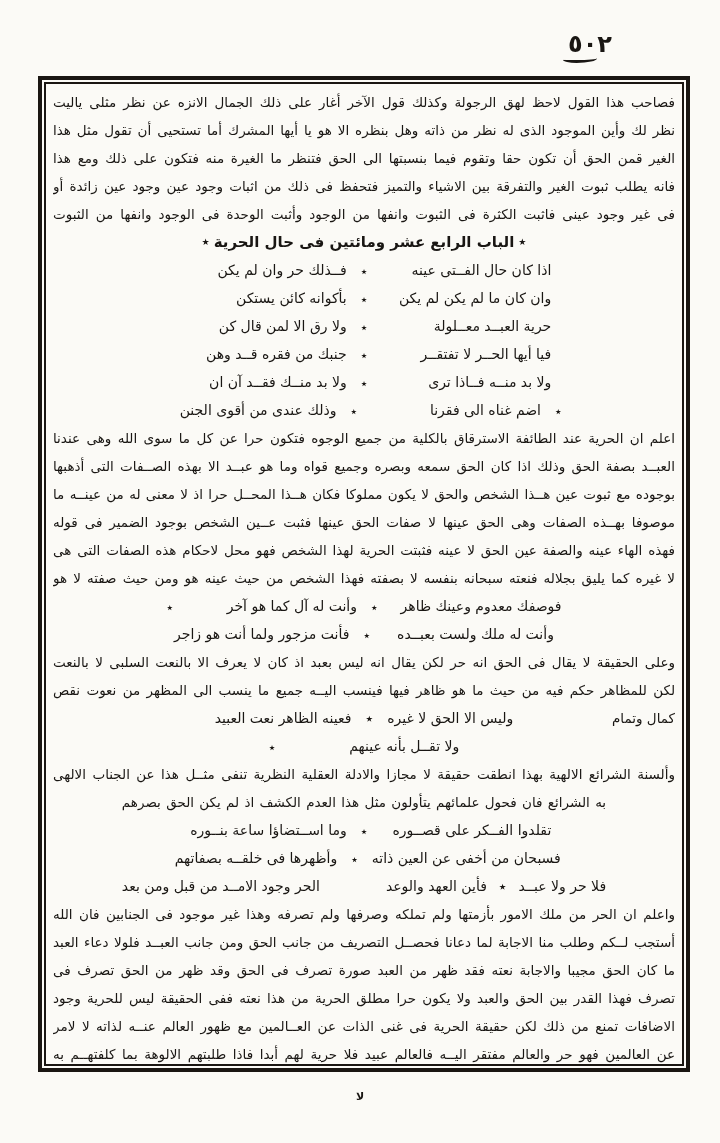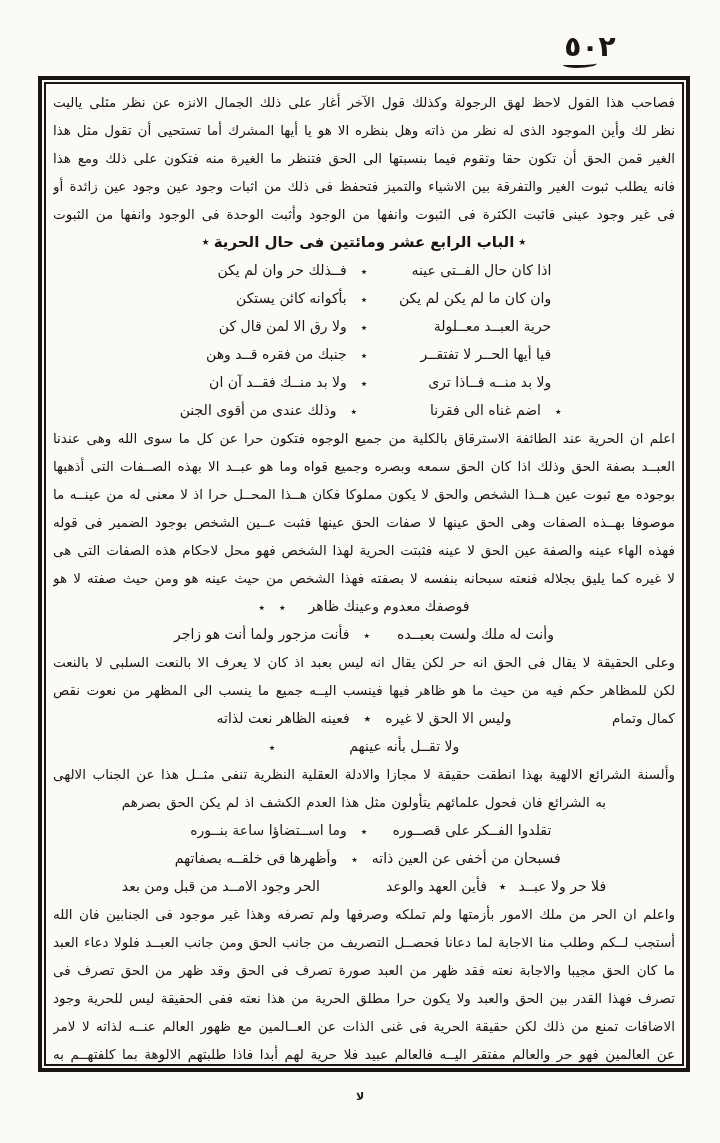--- a/index.html
+++ b/index.html
@@ -1,21 +1,21 @@
 <!DOCTYPE html>
 <html lang="ar"><head>
 <meta charset="utf-8">
 <style>
   * { margin:0; padding:0; box-sizing:border-box; }
   html,body { width:720px; height:1143px; }
   body { background:#fbfaf6; font-family:"DejaVu Sans", sans-serif; color:#191613; }
   .page { position:relative; width:720px; height:1143px; overflow:hidden; }
 
   .page-number { position:absolute; top:30px; left:545px; width:90px;
-    text-align:center; font-size:28px; font-weight:bold; letter-spacing:2px; }
+    text-align:center; font-size:24px; font-weight:bold; letter-spacing:2px; }
   .pn-flourish { width:34px; height:8px; margin:-3px auto 0 18px;
     border-bottom:3px solid #191613; border-radius:0 0 60% 40%; }
 
   .frame { position:absolute; left:38px; top:76px; width:652px; height:996px;
     border:4px solid #1a1612; padding:2px; background:#fbfaf6; }
   .frame-inner { width:100%; height:100%; border:2px solid #1a1612;
     padding:4px 7px 2px 7px; direction:rtl; overflow:hidden; }
 
   .line { font-size:13.5px; line-height:28px; height:28px; overflow:hidden;
     text-align:justify; text-align-last:justify; word-spacing:1px; }
@@ -100,37 +100,38 @@
       <div class="line">اعلم ان الحرية عند الطائفة الاسترقاق بالكلية من جميع الوجوه فتكون حرا عن كل ما سوى الله وهى عندنا زالة الصفة</div>
       <div class="line">العبــد بصفة الحق وذلك اذا كان الحق سمعه وبصره وجميع قواه وما هو عبــد الا بهذه الصــفات التى أذهبها الحق</div>
       <div class="line">بوجوده مع ثبوت عين هــذا الشخص والحق لا يكون مملوكا فكان هــذا المحــل حرا اذ لا معنى له من عينــه ما لم يكن</div>
       <div class="line">موصوفا بهــذه الصفات وهى الحق عينها لا صفات الحق عينها فثبت عــين الشخص بوجود الضمير فى قوله كنت سمعه</div>
       <div class="line">فهذه الهاء عينه والصفة عين الحق لا عينه فثبتت الحرية لهذا الشخص فهو محل لاحكام هذه الصفات التى هى عين الحق</div>
       <div class="line">لا غيره كما يليق بجلاله فنعته سبحانه بنفسه لا بصفته فهذا الشخص من حيث عينه هو ومن حيث صفته لا هو</div>
 
       <div class="verse">
         <span class="hemi">فوصفك معدوم وعينك ظاهر</span>
           <span class="star">٭</span>
+          <span class="hemi">وأنت له آل كما هو آخر</span>
           <span class="star">٭</span>
       </div>
       <div class="verse">
         <span class="hemi">وأنت له ملك ولست بعبــده</span>
           <span class="star">٭</span>
           <span class="hemi">فأنت مزجور ولما أنت هو زاجر</span>
       </div>
 
       <div class="line">وعلى الحقيقة لا يقال فى الحق انه حر لكن يقال انه ليس بعبد اذ كان لا يعرف الا بالنعت السلبى لا بالنعت الثبوتى النفسى</div>
       <div class="line">لكن للمظاهر حكم فيه من حيث ما هو ظاهر فيها فينسب اليــه جميع ما ينسب الى المظهر من نعوت نقص عرفى ونعوت</div>
 
       <div class="line-mixed">
         <span class="side-right">كمال وتمام</span>
         <span class="center-verse">
           <span>وليس الا الحق لا غيره</span>
             <span class="star">٭</span>
-            <span>فعينه الظاهر نعت لذاته</span>
+            <span>فعينه الظاهر نعت العبيد</span>
         </span>
       </div>
       <div class="verse">
         <span class="hemi">ولا تقــل بأنه عينهم</span>
           <span class="star">٭</span>
       </div>
 
       <div class="line">وألسنة الشرائع الالهية بهذا انطقت حقيقة لا مجازا والادلة العقلية النظرية تنفى مثــل هذا عن الجناب الالهى واذا وردت</div>
       <div class="line centered">به الشرائع فان فحول علمائهم يتأولون مثل هذا العدم الكشف اذ لم يكن الحق بصرهم</div>
 

